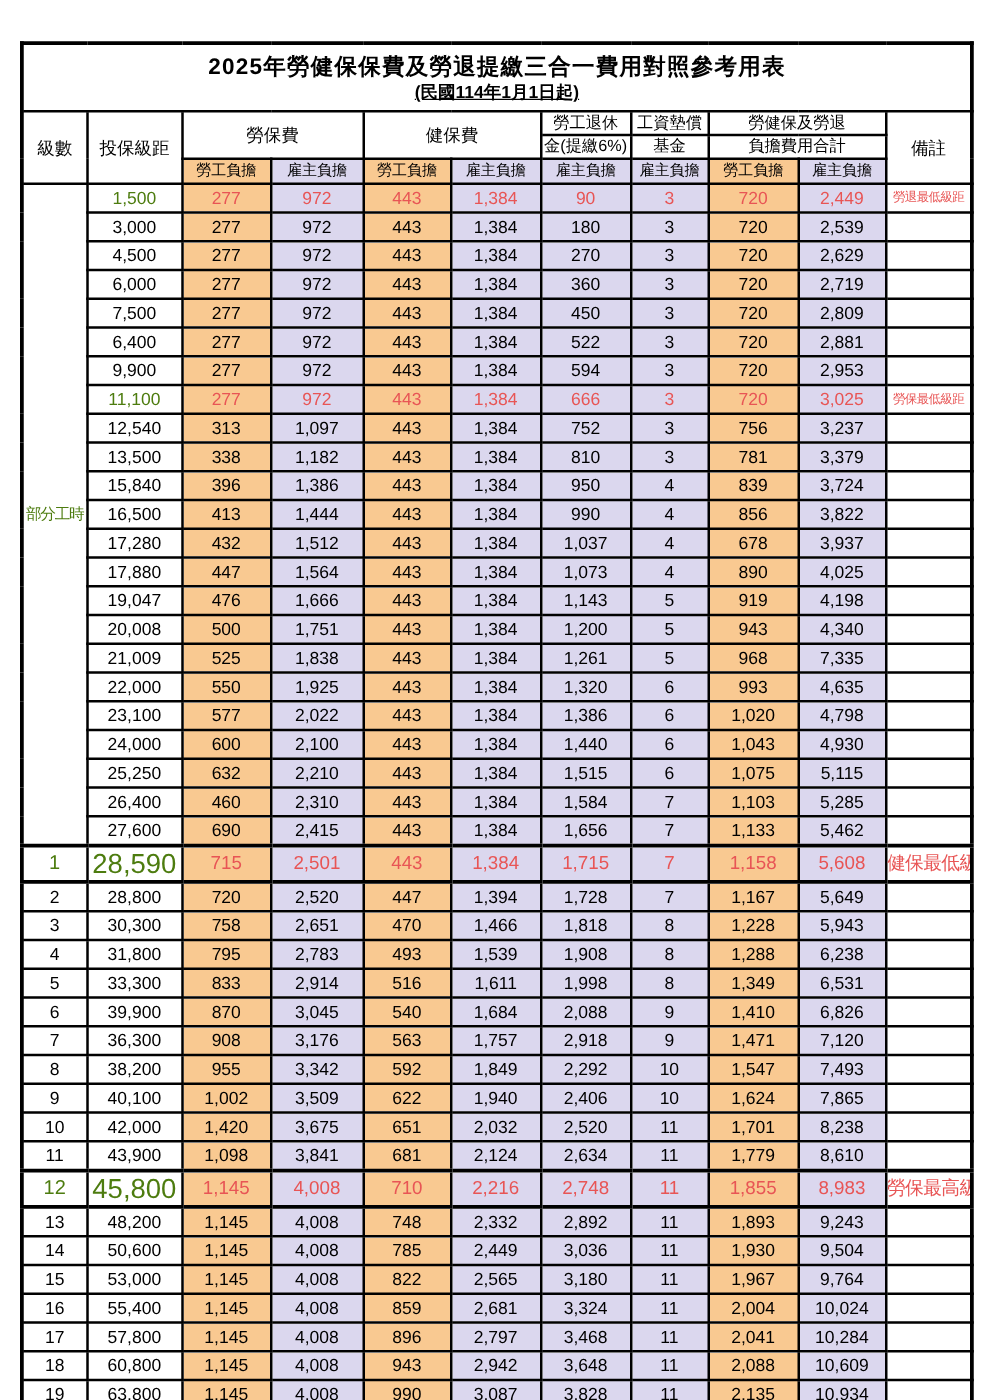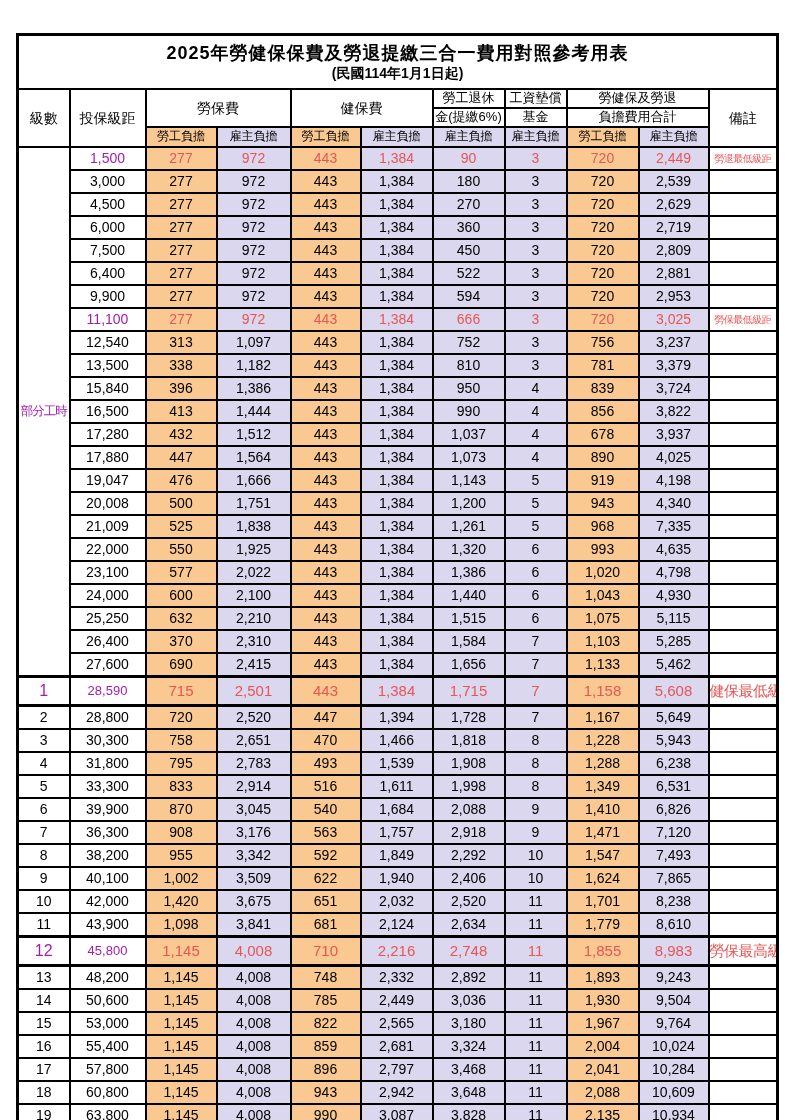--- a/index.html
+++ b/index.html
@@ -4,34 +4,34 @@
 <style>
   html,body{margin:0;padding:0;}
   .page{position:relative;width:678px;height:1120px;background:#ffffff;
         font-family:"Liberation Sans","DejaVu Sans",sans-serif;color:#000;border-radius:14px;}
   table.premium{position:absolute;left:16px;top:33px;width:760px;
         border-collapse:collapse;table-layout:fixed;border:3px solid #000;}
   td,th{border:2px solid #000;text-align:center;vertical-align:middle;
         padding:0;overflow:hidden;white-space:nowrap;line-height:1.15;}
   .title-cell{height:52px;background:#fff;}
   .t1{font-size:18px;font-weight:bold;letter-spacing:1px;}
-  .t2{font-size:14px;font-weight:bold;margin-top:2px;}
+  .t2{font-size:14px;font-weight:bold;margin-top:2px;text-decoration:underline;}
   thead th{font-weight:normal;background:#fff;}
   .hmain{font-size:14px;}
   .hsmall{font-size:13px;height:17px;}
   .sub{font-size:12px;height:18px;}
   .orange{background:#F9C991;}
   .lav{background:#DBD7EE;}
   tbody td{height:21px;font-size:14px;}
   .c-level,.c-bracket,.c-remark{background:#fff;}
   .c-remark{font-size:10px;color:#E85555;letter-spacing:-0.5px;}
   tr.red td{color:#E85555;}
-  tr.red td.c-level,tr.red td.c-bracket{color:#a21caf;}
+  tr.red td.c-level,tr.red td.c-bracket{color:#4d7c0f;}
   tr.big td{border-top-width:3px;border-bottom-width:3px;font-size:15px;height:26px;}
-  tr.big td.c-bracket{font-size:13px;}
+  tr.big td.c-bracket{font-size:22px;}
   tr.big td.c-level{font-size:16px;}
   td.group{font-size:12.5px;letter-spacing:-1px;color:#000;margin-top:19px;}
 </style>
 </head>
 <body>
 
 <div class="page">
   <table class="premium">
     <colgroup>
       <col style="width:52px">
@@ -328,21 +328,21 @@
           <td class="orange">443</td>
           <td class="lav">1,384</td>
           <td class="lav">1,515</td>
           <td class="lav">6</td>
           <td class="orange">1,075</td>
           <td class="lav">5,115</td>
           <td class="c-remark"></td>
         </tr>
         <tr>
           <td class="c-bracket">26,400</td>
-          <td class="orange">370</td>
+          <td class="orange">460</td>
           <td class="lav">2,310</td>
           <td class="orange">443</td>
           <td class="lav">1,384</td>
           <td class="lav">1,584</td>
           <td class="lav">7</td>
           <td class="orange">1,103</td>
           <td class="lav">5,285</td>
           <td class="c-remark"></td>
         </tr>
         <tr>

